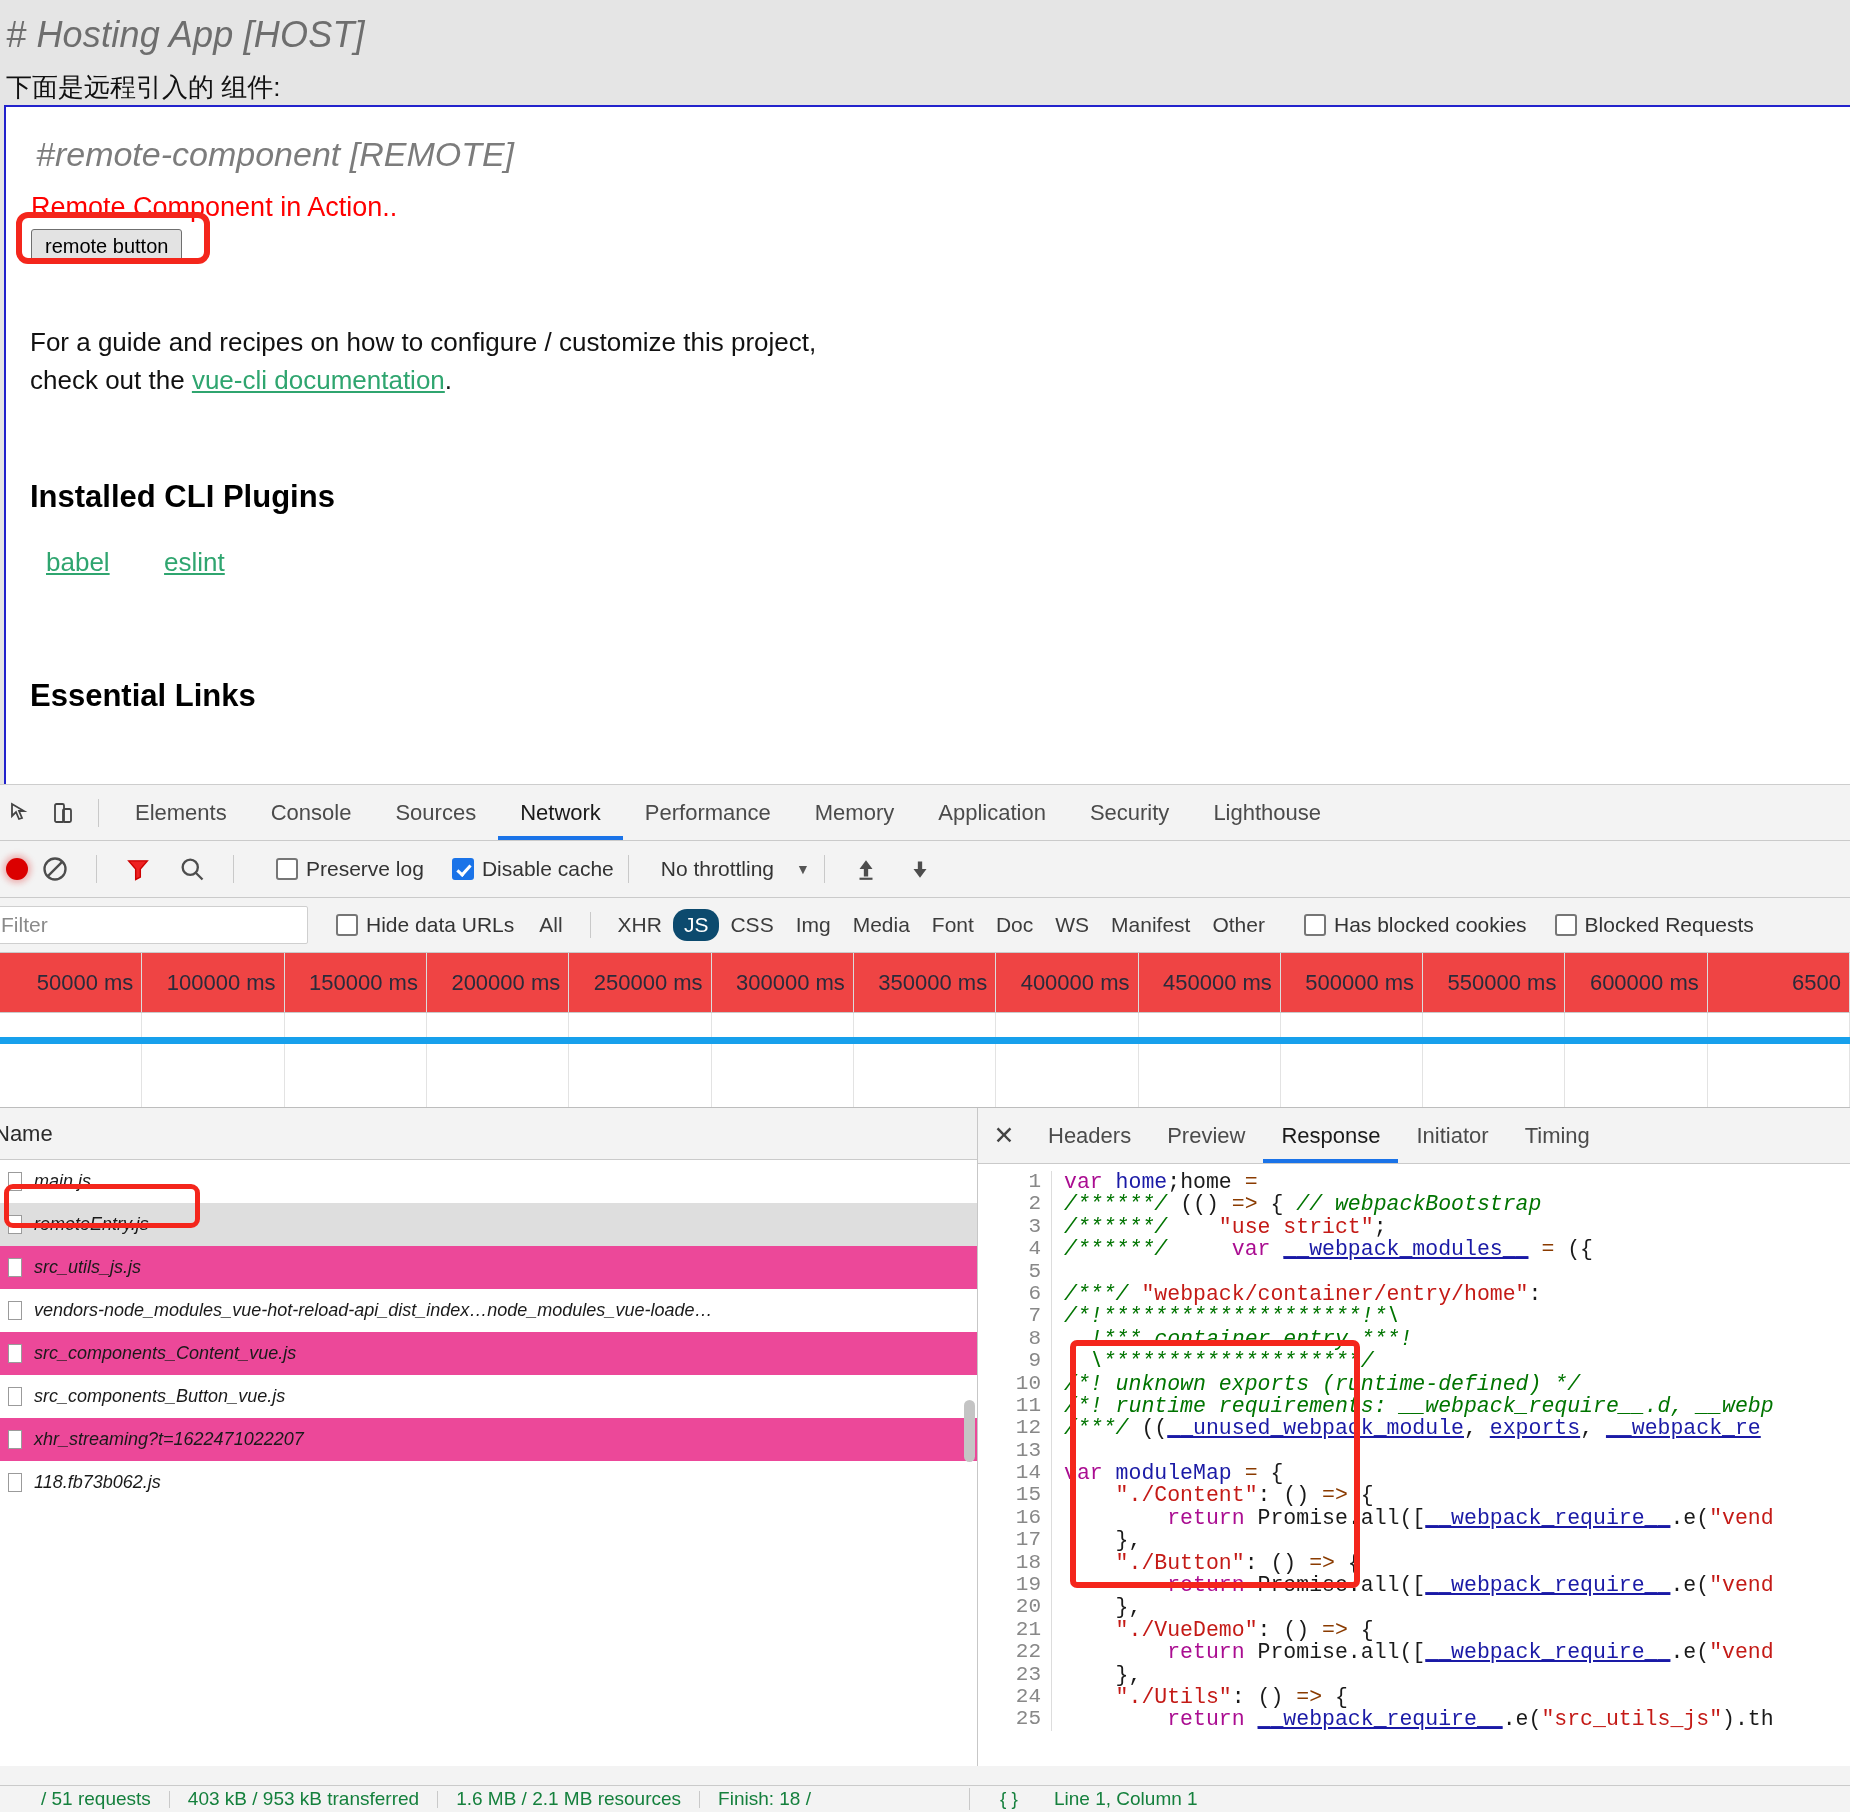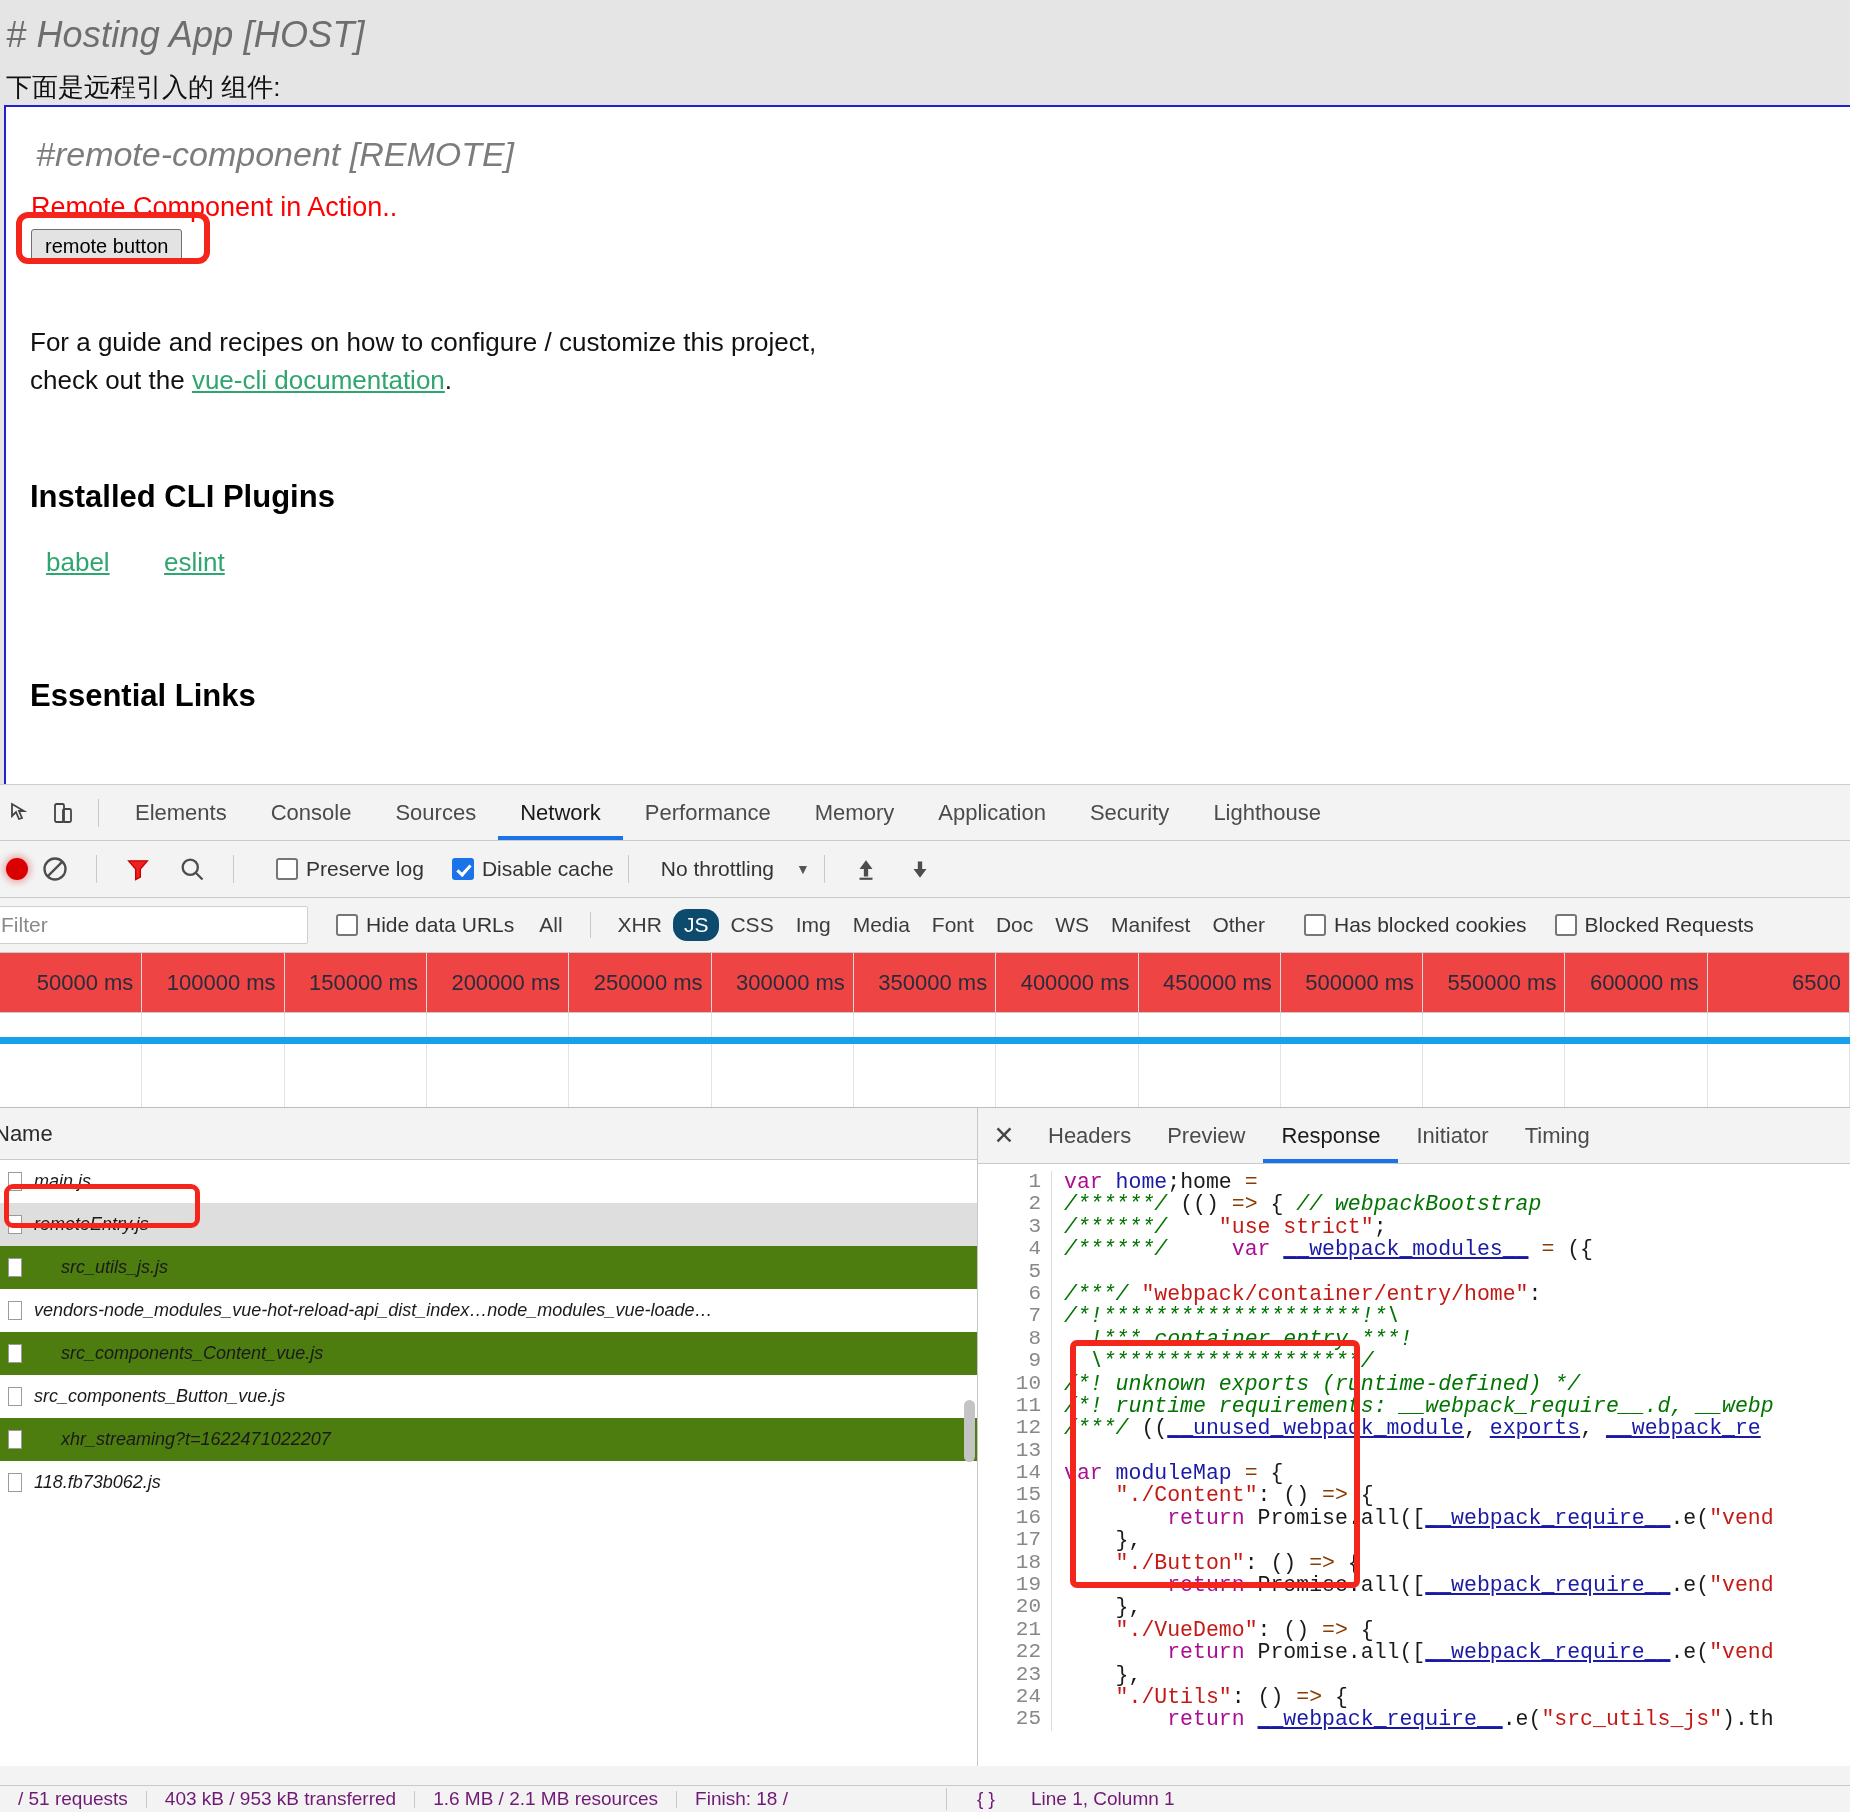--- a/index.html
+++ b/index.html
@@ -157,21 +157,21 @@
   .name-head {
     height: 52px; background: #f3f3f3; border-bottom: 1px solid #cacaca;
     display: flex; align-items: center; font-size: 22px; color: #2b2b2b;
     padding-left: 0;
   }
   .req-row {
     height: 43px; display: flex; align-items: center;
     font-size: 18px; color: #1a1a1a; padding-left: 14px;
     border-bottom: 1px solid transparent; position: relative; font-style: italic;
   }
-  .req-row.stripe { background: #4d7c0f; gap: 27px; }
+  .req-row.stripe { background: #ec4899; }
   .req-row.selected { background: #dedede; }
   .req-icon {
     width: 14px; height: 19px; border: 1px solid #9b9b9b; background: #fff;
     margin-left: -6px; margin-right: 12px; flex: none;
   }
   .hl-box-remote {
     position: absolute; left: 4px; top: 76px; width: 196px; height: 44px;
     border: 5px solid #f4261c; border-radius: 9px; pointer-events: none;
   }
   .scroll-thumb {
@@ -214,21 +214,21 @@
   .v { color: #1a1aa6; }       
   .s { color: #c41a16; }       
   .c { color: #007400; font-style: italic; } 
   .o { color: #8a3b00; }       
   .p { color: #1a1a1a; }       
   .u { color: #1a1aa6; text-decoration: underline; }
 
   .dt-status {
     position: absolute; left: 0; bottom: 0; width: 1850px; height: 27px;
     background: #f3f3f3; border-top: 1px solid #cacaca;
-    display: flex; align-items: center; font-size: 19px; color: #701a75;
+    display: flex; align-items: center; font-size: 19px; color: #15803d; padding-left: 23px;
   }
   .st-item { padding: 0 18px; white-space: nowrap; }
   .st-sep { width:1px; height:17px; background:#c9c9c9; }
   .st-right { display:flex; align-items:center; border-left:1px solid #c9c9c9; padding-left: 12px; margin-left: 6px;}
 </style>
 </head>
 <body>
 
 <div id="page-region">
   <div class="host-title"># Hosting App [HOST]</div>

